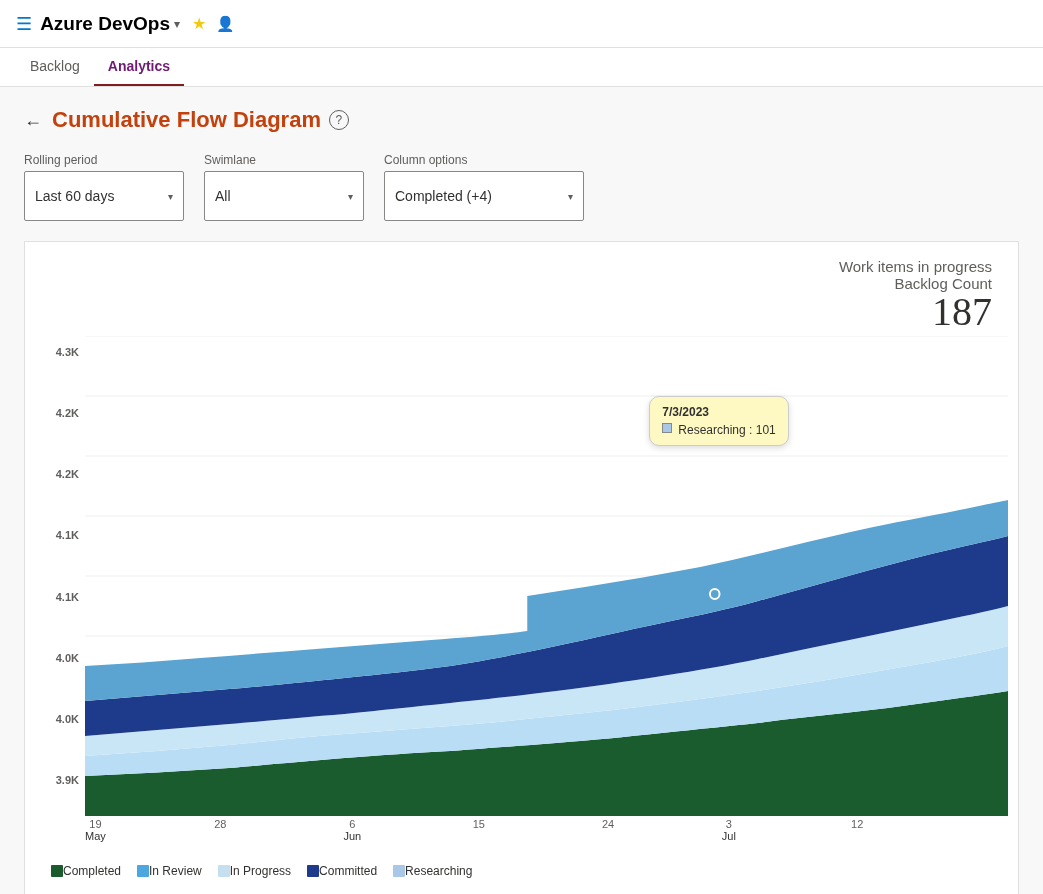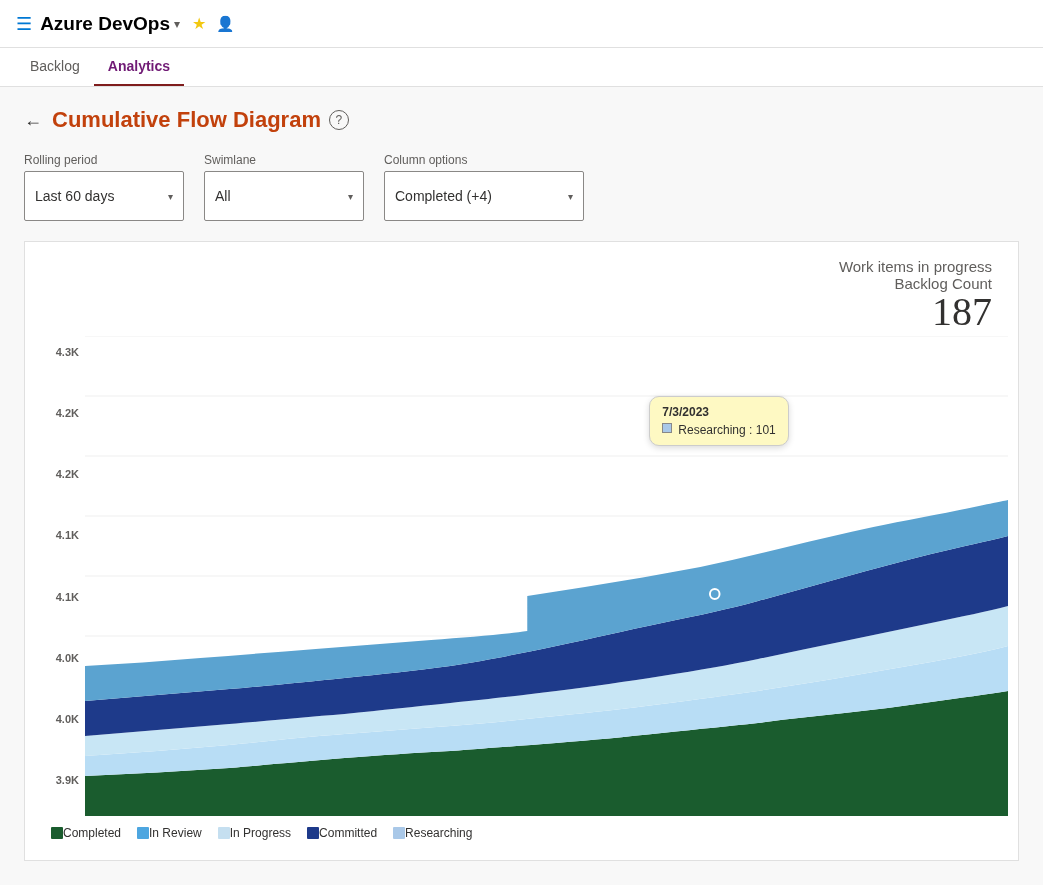--- a/index.html
+++ b/index.html
@@ -163,20 +163,48 @@
         <div class="tooltip-box">
           <div class="tooltip-date">7/3/2023</div>
           <div class="tooltip-row">
             <div class="tooltip-swatch"></div>
             <span>Researching : 101</span>
           </div>
         </div>
       </div>
     </div>
 
+    <div class="x-axis">
+      <div class="x-labels">
+        <div class="x-label" style="left:0%">
+          <div>19</div>
+            <div class="month">May</div>
+        </div>
+        <div class="x-label" style="left:14%">
+          <div>28</div>
+        </div>
+        <div class="x-label" style="left:28%">
+          <div>6</div>
+            <div class="month">Jun</div>
+        </div>
+        <div class="x-label" style="left:42%">
+          <div>15</div>
+        </div>
+        <div class="x-label" style="left:56%">
+          <div>24</div>
+        </div>
+        <div class="x-label" style="left:69%">
+          <div>3</div>
+            <div class="month">Jul</div>
+        </div>
+        <div class="x-label" style="left:83%">
+          <div>12</div>
+        </div>
+      </div>
+    </div>
 
     <div class="legend">
       <div class="legend-item">
         <div class="legend-swatch" style="background:#1a5c2e;"></div>
         <span>Completed</span>
       </div>
       <div class="legend-item">
         <div class="legend-swatch" style="background:#4da6e0;"></div>
         <span>In Review</span>
       </div>

